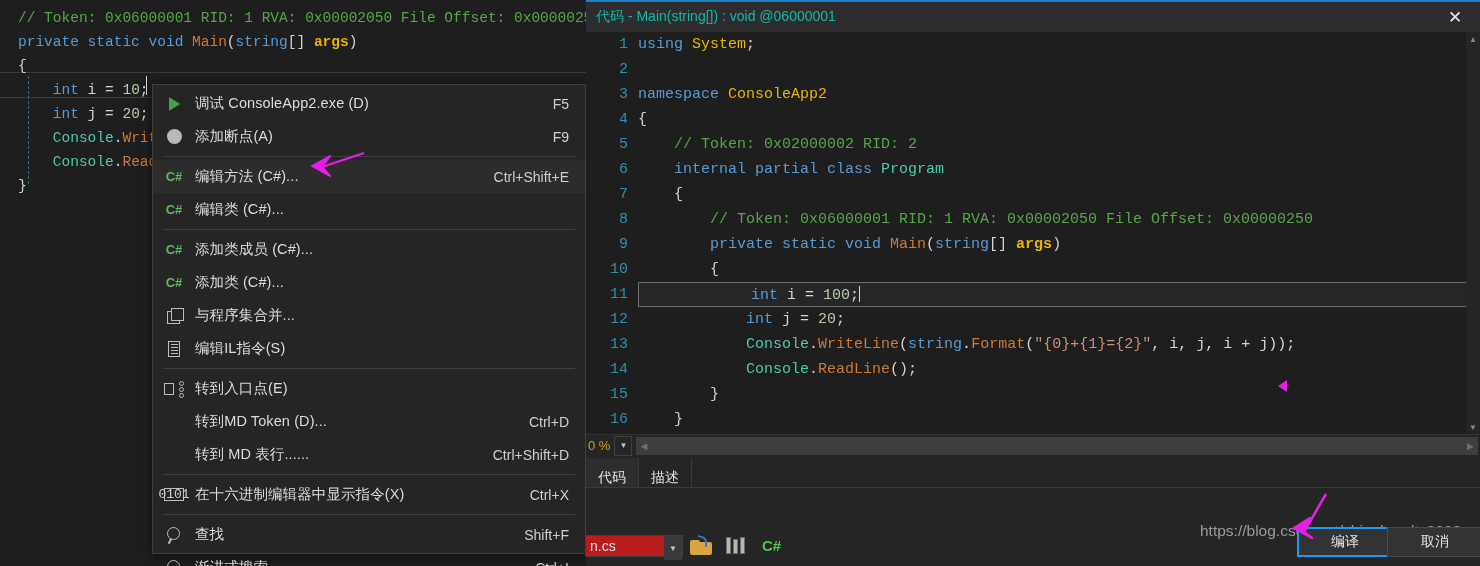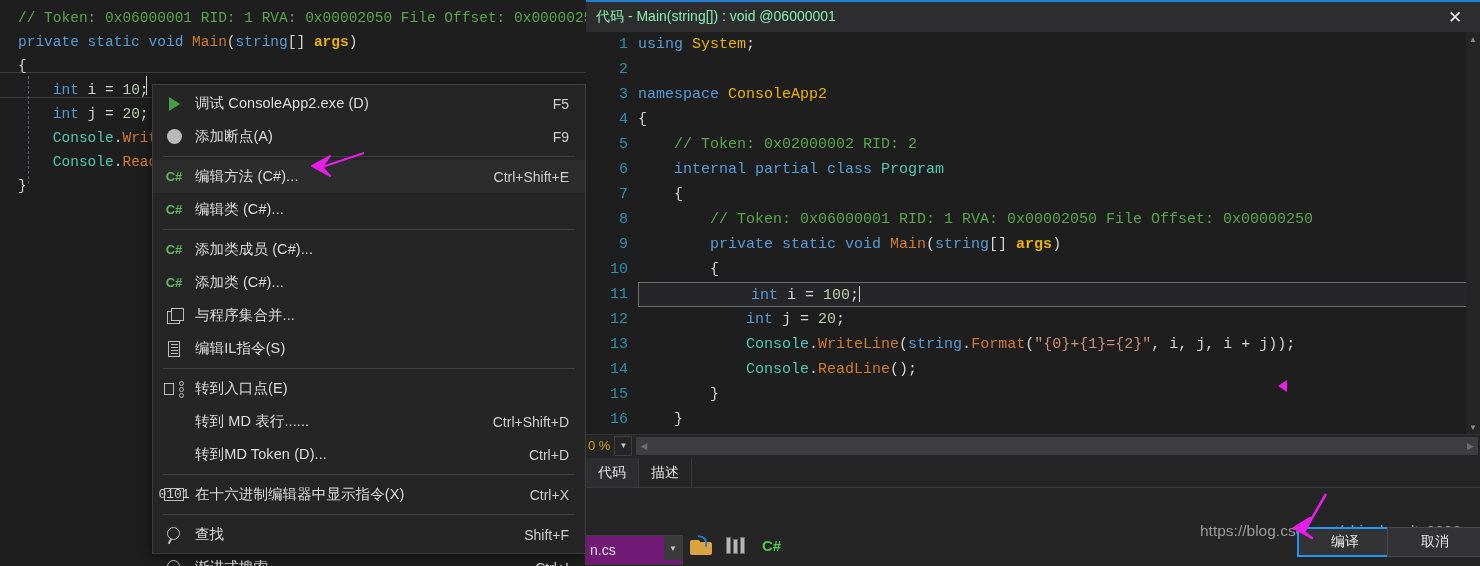--- a/index.html
+++ b/index.html
@@ -97,21 +97,21 @@
 
   
   .dlg {
     position: absolute; left: 586px; top: 0; width: 894px; height: 566px;
     background: #252526; border-top: 2px solid #1d7fd0;
   }
   .dlg-title {
     position: relative; height: 30px; background: #2d2d30;
     display: flex; align-items: center; padding-left: 10px;
   }
-  .dlg-title-text { color: #86efac; font-size: 14px; }
+  .dlg-title-text { color: #14b8a6; font-size: 14px; }
   .dlg-close {
     position: absolute; right: 4px; top: 0; width: 42px; height: 30px;
     display: flex; align-items: center; justify-content: center;
     color: #e6e6e6; font-size: 17px; font-family: "Liberation Sans", sans-serif;
   }
 
   .editor {
     position: absolute; left: 586px; top: 32px; width: 894px; height: 402px;
     background: #1e1e1e; overflow: hidden;
   }
@@ -164,21 +164,21 @@
     padding: 0 4px; color: #6f6f70; font-size: 9px;
   }
 
   
   .tabs {
     position: absolute; left: 586px; top: 458px; width: 894px; height: 30px;
     background: #252526; display: flex; align-items: stretch;
     border-bottom: 1px solid #3a3a3c;
   }
   .tab {
-    display: flex; align-items: center; padding: 0 12px;
+    display: flex; align-items: flex-end; padding: 0 12px;
     color: #e4e4e4; font-size: 14px; border-right: 1px solid #3a3a3c;
   }
   .tab.active { background: #2d2d30; }
 
   
   .bottom {
     position: absolute; left: 586px; top: 489px; width: 894px; height: 77px; background: #252526;
   }
   .watermark {
     position: absolute; left: 614px; top: 33px; color: #9b9b9b; font-size: 15.5px; white-space: nowrap;
@@ -186,22 +186,22 @@
   .btn {
     position: absolute; top: 38px; height: 30px; width: 96px;
     background: #333335; color: #e6e6e6; font-size: 14px;
     display: flex; align-items: center; justify-content: center;
     border: 1px solid #4a4a4c;
   }
   .btn.primary { left: 711px; border: 2px solid #2196f3; }
   .btn.secondary { left: 801px; }
 
   .file-select {
-    position: absolute; left: -1px; top: 46px; width: 98px; height: 30px;
-    background: #701a75; border: 1px solid #3f3f40;
+    position: absolute; left: -1px; top: 46px; width: 98px; height: 22px;
+    background: #b91c1c; border: 1px solid #3f3f40;
     display: flex; align-items: center; color: #e0e0e0; font-size: 14px; padding-left: 4px;
   }
   .file-select .sel-caret {
     position: absolute; right: 0; top: 0; width: 18px; height: 24px;
     background: #3a3a3c; display:flex; align-items:center; justify-content:center;
     color: #c8c8c8; font-size: 8px;
   }
   .tb-icon { position: absolute; top: 48px; display: flex; align-items: center; justify-content: center; }
   .ico-folder { position: relative; width: 22px; height: 18px; }
   .ico-folder .body { position:absolute; left:0; bottom:0; width:22px; height:13px; background:#d9a441; border-radius:0 2px 2px 2px; }
@@ -299,27 +299,27 @@
             <span class="d1"></span>
             <span class="d2"></span>
             <span class="d3"></span>
           </span>
         </span>
         <span class="ctx-label">转到入口点(E)</span>
         <span class="ctx-accel"></span>
       </div>
       <div class="ctx-item">
         <span class="ctx-icon"></span>
+        <span class="ctx-label">转到MD Token (D)...</span>
+        <span class="ctx-accel">Ctrl+D</span>
+      </div>
+      <div class="ctx-item">
+        <span class="ctx-icon"></span>
         <span class="ctx-label">转到 MD 表行......</span>
         <span class="ctx-accel">Ctrl+Shift+D</span>
-      </div>
-      <div class="ctx-item">
-        <span class="ctx-icon"></span>
-        <span class="ctx-label">转到MD Token (D)...</span>
-        <span class="ctx-accel">Ctrl+D</span>
       </div>
       <div class="ctx-sep"></div>
       <div class="ctx-item">
         <span class="ctx-icon">
           <span class="ico-hex">0101</span>
         </span>
         <span class="ctx-label">在十六进制编辑器中显示指令(X)</span>
         <span class="ctx-accel">Ctrl+X</span>
       </div>
       <div class="ctx-sep"></div>

